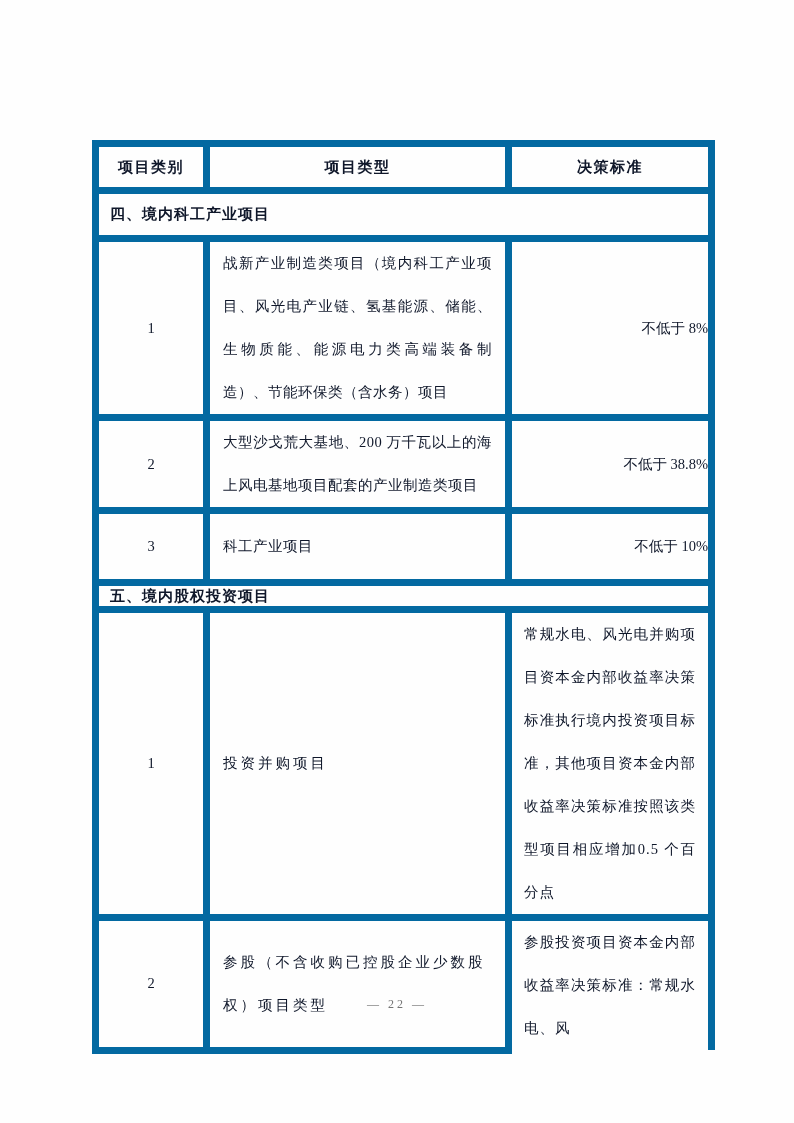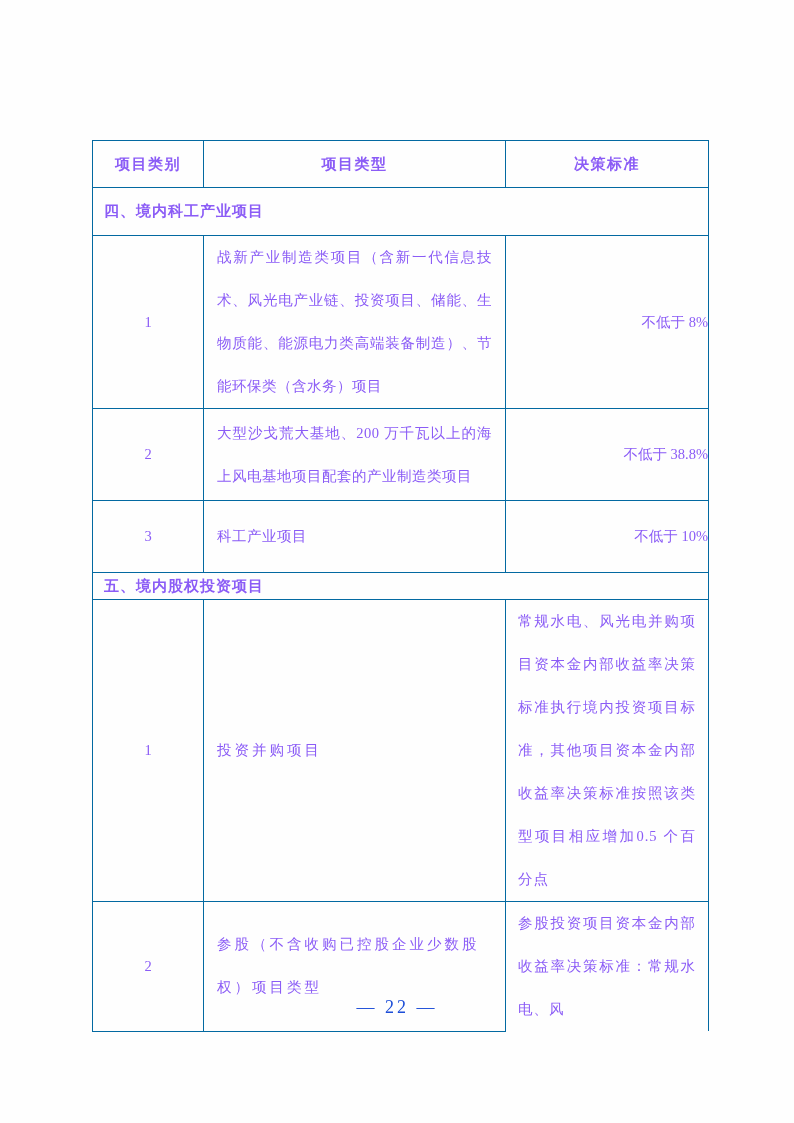--- a/index.html
+++ b/index.html
@@ -21,24 +21,24 @@
     left: 92px;
     top: 140px;
     width: 616px;
     border-collapse: collapse;
     table-layout: fixed;
   }
   col.c1 { width: 111px; }
   col.c2 { width: 302px; }
   col.c3 { width: 203px; }
   td {
-    border: 1px solid #0369a1;
+    border: 7px solid #0369a1;
     vertical-align: middle;
     font-size: 14.5px;
-    color: #8b5cf6;
+    color: #0f172a;
   }
   
   tr.h-head { height: 47px; }
   tr.h-sec4 { height: 48px; }
   tr.h-41   { height: 173px; }
   tr.h-42   { height: 92px; }
   tr.h-43   { height: 72px; }
   tr.h-sec5 { height: 27px; }
   tr.h-51   { height: 258px; }
   tr.h-52   { height: 90px; }
@@ -79,23 +79,23 @@
     letter-spacing: 1px;
   }
   td.no-bottom { border-bottom: none; }
 
   .pagenum {
     position: absolute;
     top: 997px;
     left: 0;
     width: 100%;
     text-align: center;
-    font-size: 18px;
+    font-size: 12px;
     letter-spacing: 3px;
-    color: #1d4ed8;
+    color: #737373;
   }
 </style>
 </head>
 <body>
 
 <div class="page">
 
   <table class="doc">
     <colgroup>
         <col class="c1">
@@ -109,21 +109,21 @@
       <td class="th">项目类型</td>
       <td class="th">决策标准</td>
     </tr>
 
     <tr class="h-sec4">
       <td colspan="3" class="section-title">四、境内科工产业项目</td>
     </tr>
 
     <tr class="h-41">
       <td class="num">1</td>
-      <td class="cell-type">战新产业制造类项目（含新一代信息技术、风光电产业链、投资项目、储能、生物质能、能源电力类高端装备制造）、节能环保类（含水务）项目</td>
+      <td class="cell-type">战新产业制造类项目（境内科工产业项目、风光电产业链、氢基能源、储能、生物质能、能源电力类高端装备制造）、节能环保类（含水务）项目</td>
       <td class="cell-std center">不低于 8%</td>
     </tr>
 
     <tr class="h-42">
       <td class="num">2</td>
       <td class="cell-type">大型沙戈荒大基地、200 万千瓦以上的海上风电基地项目配套的产业制造类项目</td>
       <td class="cell-std center">不低于 38.8%</td>
     </tr>
 
     <tr class="h-43">

